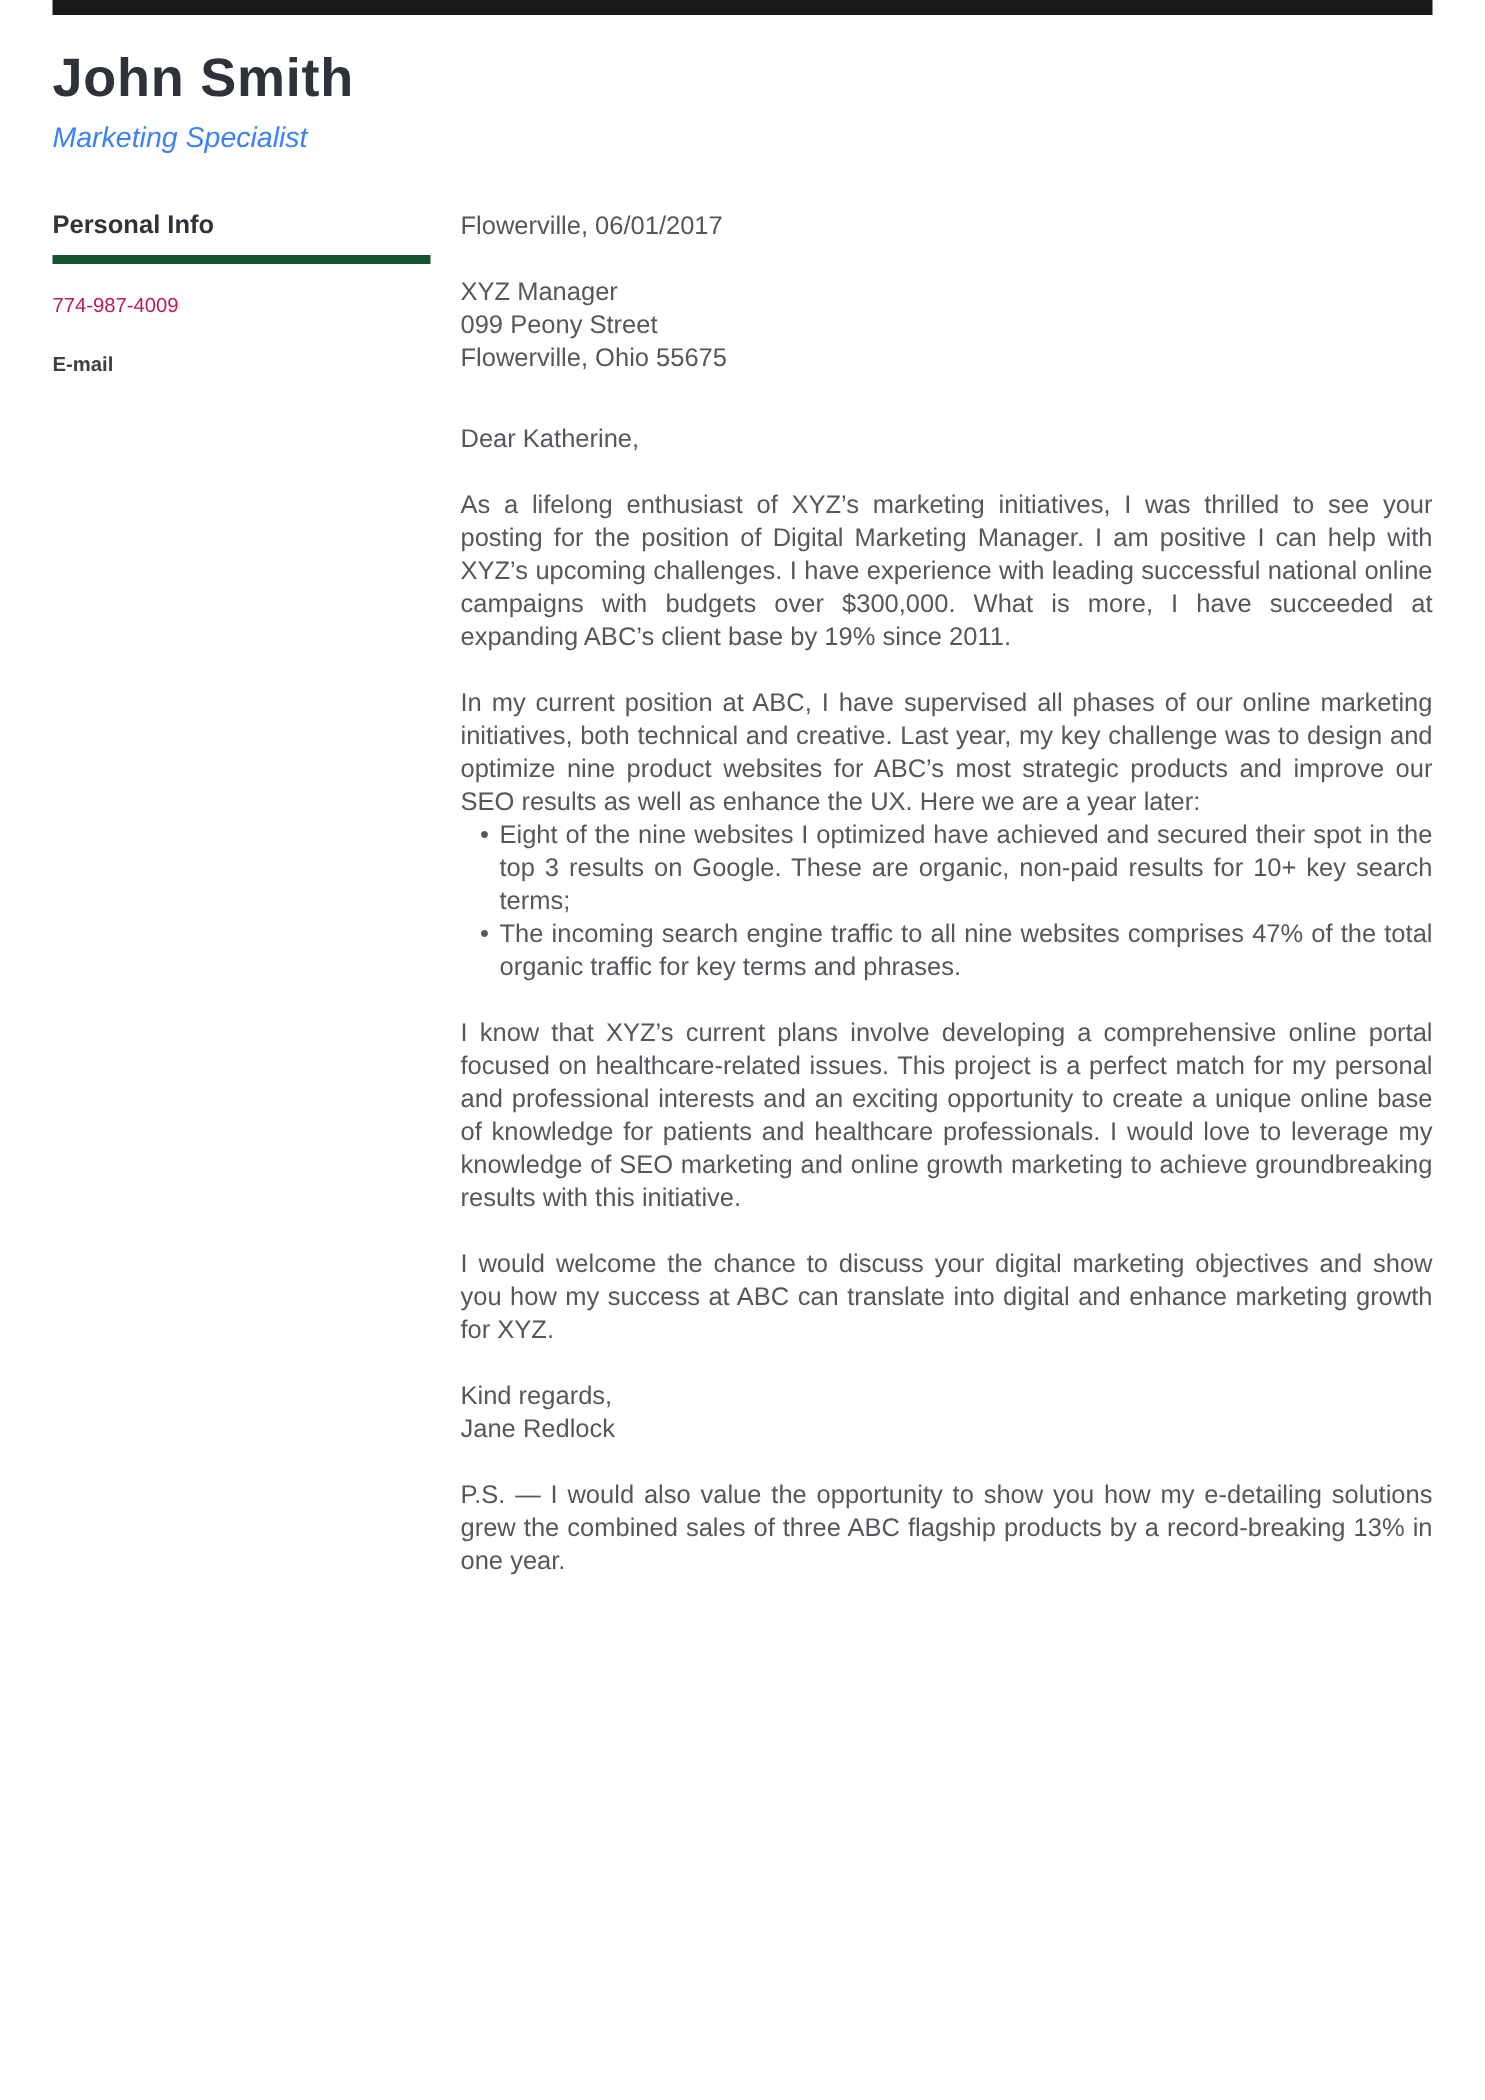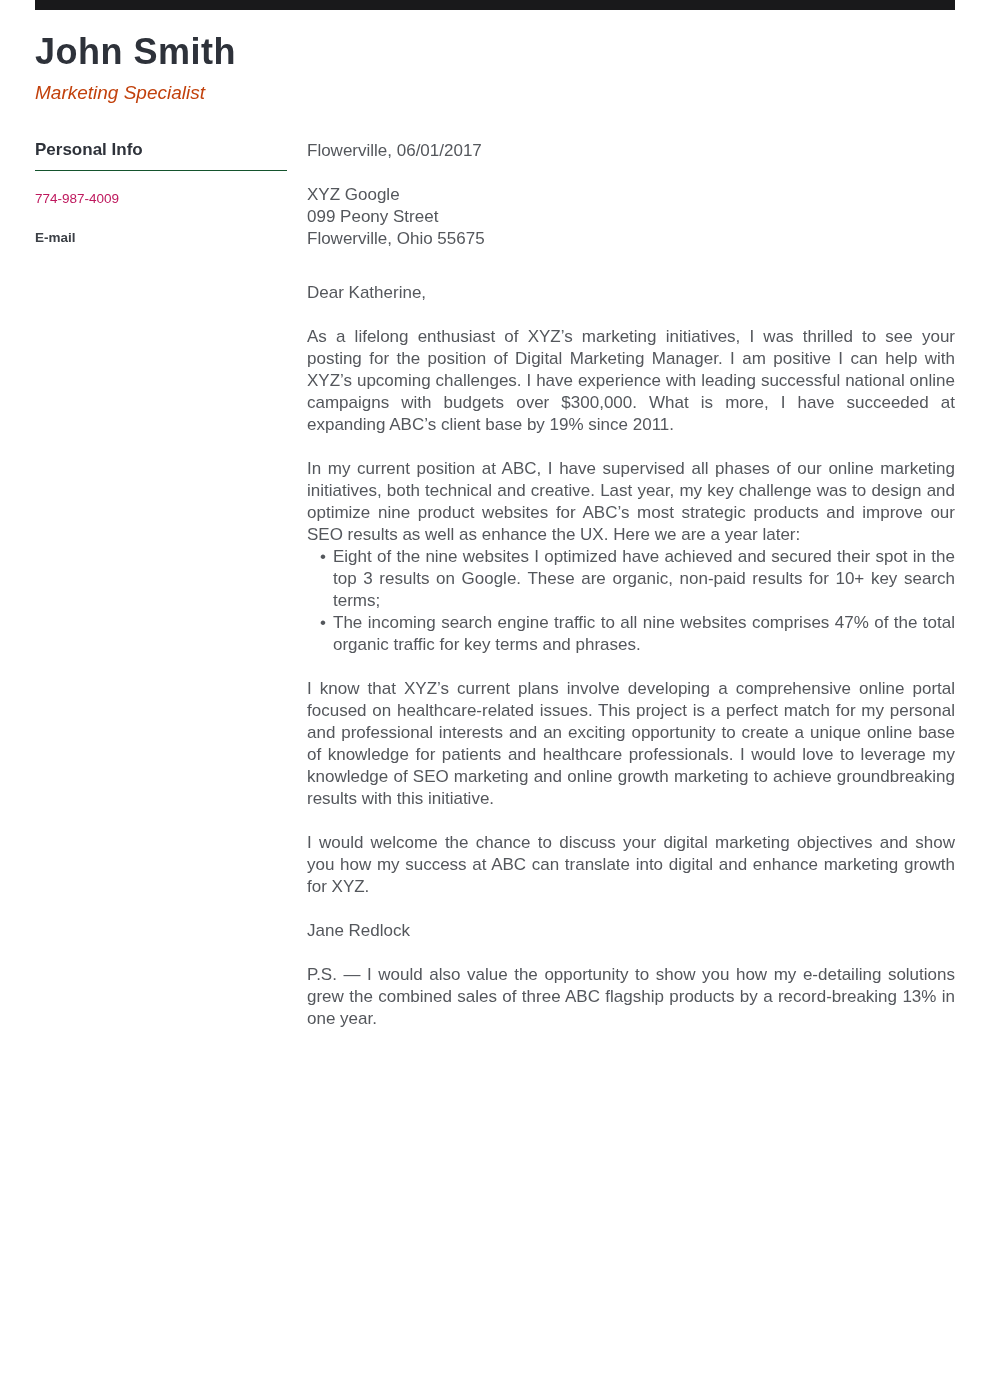--- a/index.html
+++ b/index.html
@@ -36,37 +36,37 @@
     font-size: 36px;
     font-weight: bold;
     color: #2e323a;
     letter-spacing: 0.5px;
     line-height: 40px;
   }
   .person-title {
     margin-top: 9px;
     font-size: 19px;
     font-style: italic;
-    color: #c2410c;
+    color: #3b82f6;
     line-height: 24px;
   }
   
   .sidebar {
     position: absolute;
     left: 35px;
     top: 140px;
     width: 252px;
   }
   .sidebar-heading {
     font-size: 17px;
     font-weight: bold;
     color: #2e323a;
     line-height: 20px;
     padding-bottom: 10px;
-    border-bottom: 1px solid #14532d;
+    border-bottom: 6px solid #14532d;
   }
   .sidebar-field { margin-top: 17px; }
   .field-label {
     font-size: 13.5px;
     font-weight: bold;
     color: #3c4046;
     line-height: 22px;
   }
   .field-value {
     font-size: 13.5px;
@@ -137,40 +137,41 @@
       <div class="field-label">E-mail</div>
     </div>
   </div>
 
   <div class="main">
 
     <div class="dateline">Flowerville, 06/01/2017</div>
 
 
     <div class="company-block">
-      <div>XYZ Google</div>
+      <div>XYZ Manager</div>
       <div>099 Peony Street</div>
       <div>Flowerville, Ohio 55675</div>
     </div>
 
     <div class="salutation">Dear Katherine,</div>
 
     <div class="para">As a lifelong enthusiast of XYZ’s marketing initiatives, I was thrilled to see your posting for the position of Digital Marketing Manager. I am positive I can help with XYZ’s upcoming challenges. I have experience with leading successful national online campaigns with budgets over $300,000. What is more, I have succeeded at expanding ABC’s client base by 19% since 2011.</div>
 
     <div class="para">In my current position at ABC, I have supervised all phases of our online marketing initiatives, both technical and creative. Last year, my key challenge was to design and optimize nine product websites for ABC’s most strategic products and improve our SEO results as well as enhance the UX. Here we are a year later:</div>
 
     <ul class="bullet-list">
       <li>Eight of the nine websites I optimized have achieved and secured their spot in the top 3 results on Google. These are organic, non-paid results for 10+ key search terms;</li>
       <li>The incoming search engine traffic to all nine websites comprises 47% of the total organic traffic for key terms and phrases.</li>
     </ul>
 
     <div class="para">I know that XYZ’s current plans involve developing a comprehensive online portal focused on healthcare-related issues. This project is a perfect match for my personal and professional interests and an exciting opportunity to create a unique online base of knowledge for patients and healthcare professionals. I would love to leverage my knowledge of SEO marketing and online growth marketing to achieve groundbreaking results with this initiative.</div>
 
     <div class="para">I would welcome the chance to discuss your digital marketing objectives and show you how my success at ABC can translate into digital and enhance marketing growth for XYZ.</div>
 
     <div class="closing">
+      <div>Kind regards,</div>
       <div>Jane Redlock</div>
     </div>
 
     <div class="ps">P.S. — I would also value the opportunity to show you how my e-detailing solutions grew the combined sales of three ABC flagship products by a record-breaking 13% in one year.</div>
 
   </div>
 </div>
 
 </body></html>

